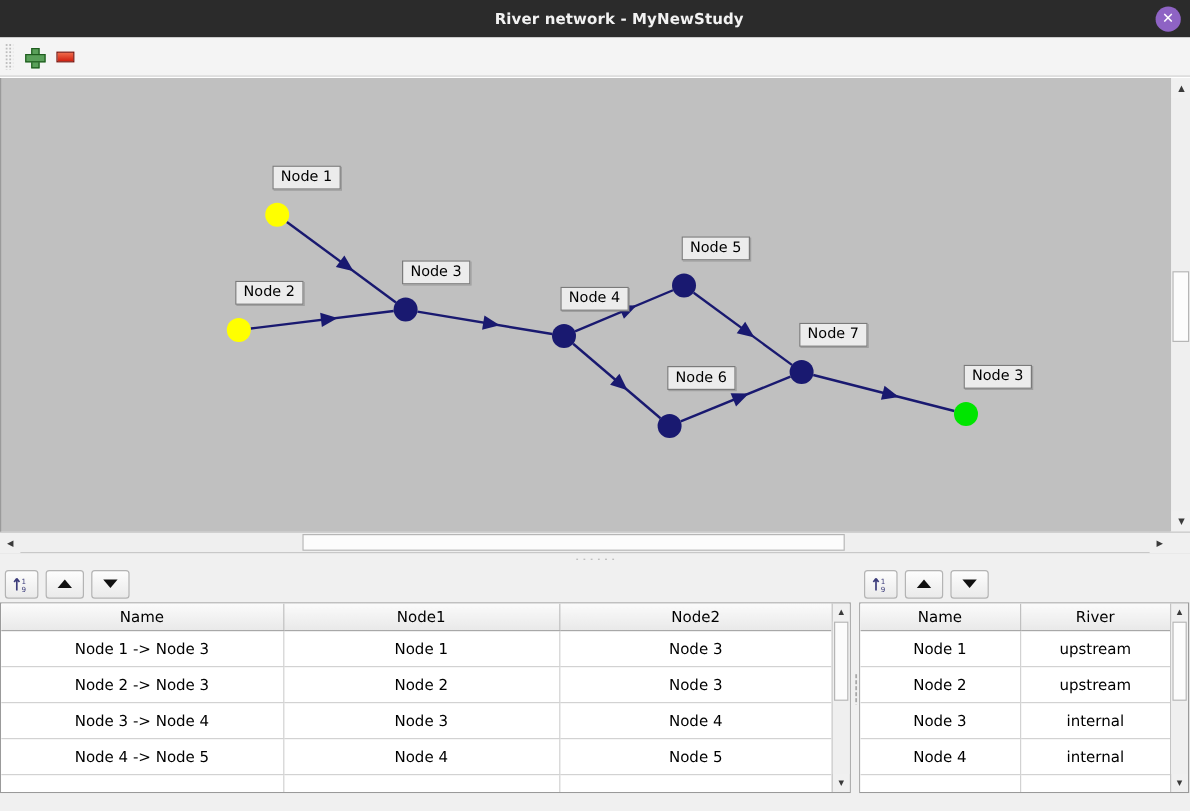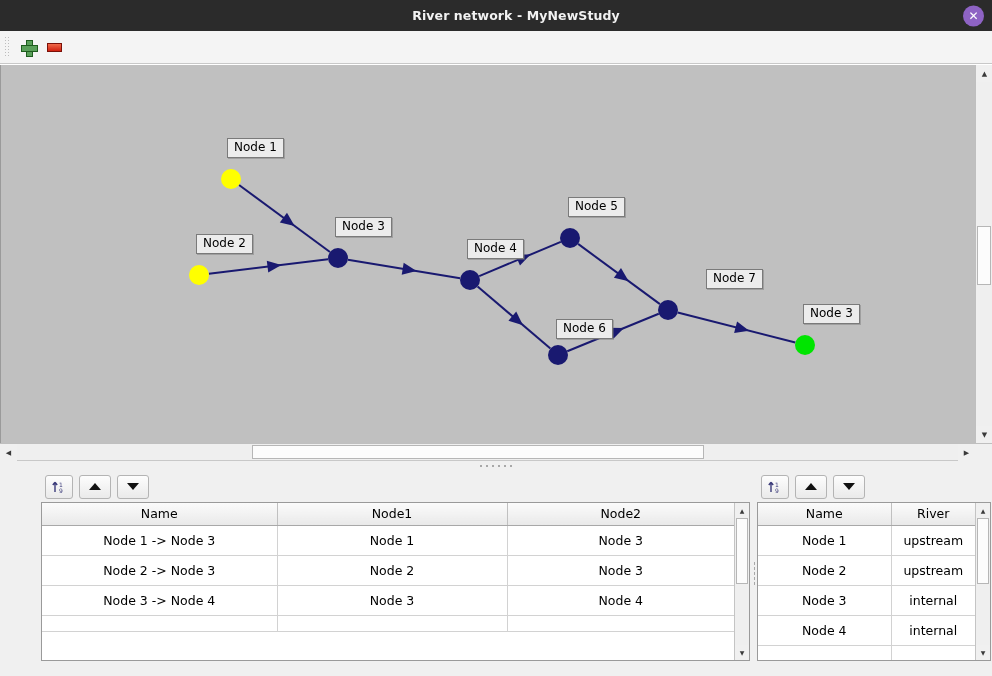--- a/index.html
+++ b/index.html
@@ -127,21 +127,21 @@
     display: flex; align-items: center; justify-content: center;
     cursor: row-resize;
     border-top: 1px solid #c8c8c8;
   }
   .splitter-grip {
     width: 36px; height: 4px;
     background-image: radial-gradient(#a8a8a8 1px, transparent 1px);
     background-size: 6px 4px;
   }
   
-  .panes { flex: 1; display: flex; min-height: 0; background: #f0f0f0; margin-left: 41px; }
+  .panes { flex: 1; display: flex; min-height: 0; background: #f0f0f0; }
   .pane { display: flex; flex-direction: column; min-width: 0; background: #f0f0f0; }
   .pane-left { width: 710px; }
   .pane-splitter {
     width: 6px; background: #f0f0f0;
     display: flex; align-items: center; justify-content: center;
     cursor: col-resize;
   }
   .pane-splitter-grip {
     width: 3px; height: 26px;
     background-image: radial-gradient(#a8a8a8 1px, transparent 1px);
@@ -272,22 +272,22 @@
             <circle cx="557" cy="290" r="10" fill="#191970"></circle>
             <circle cx="667" cy="245" r="10" fill="#191970"></circle>
             <circle cx="804" cy="280" r="10" fill="#00e500"></circle>
           </svg>
         <div id="labels-layer">
             <div class="node-label" style="left: 226px; top: 73px;">Node 1</div>
             <div class="node-label" style="left: 195px; top: 169px;">Node 2</div>
             <div class="node-label" style="left: 334px; top: 152px;">Node 3</div>
             <div class="node-label" style="left: 466px; top: 174px;">Node 4</div>
             <div class="node-label" style="left: 567px; top: 132px;">Node 5</div>
-            <div class="node-label" style="left: 555px; top: 254px;">Node 6</div>
-            <div class="node-label" style="left: 705px; top: 204px;">Node 7</div>
+            <div class="node-label" style="left: 555px; top: 240px;">Node 6</div>
+            <div class="node-label" style="left: 665px; top: 204px;">Node 7</div>
             <div class="node-label" style="left: 802px; top: 239px;">Node 3</div>
           </div>
       </div>
       <div class="vscroll">
         <div class="sb-arrow">▲</div>
         <div class="sb-track">
           <div class="sb-thumb-v"></div>
         </div>
         <div class="sb-arrow">▼</div>
       </div>
@@ -348,20 +348,25 @@
                 <tr>
                   <td>Node 2 -&gt; Node 3</td>
                   <td>Node 2</td>
                   <td>Node 3</td>
                 </tr>
                 <tr>
                   <td>Node 3 -&gt; Node 4</td>
                   <td>Node 3</td>
                   <td>Node 4</td>
                 </tr>
+                <tr>
+                  <td>Node 4 -&gt; Node 5</td>
+                  <td>Node 4</td>
+                  <td>Node 5</td>
+                </tr>
                 <tr class="partial">
                   <td>&nbsp;</td>
                   <td>&nbsp;</td>
                   <td>&nbsp;</td>
                 </tr>
               </tbody>
           </table>
         </div>
         <div class="table-vscroll">
           <div class="tsb-arrow">▲</div>

